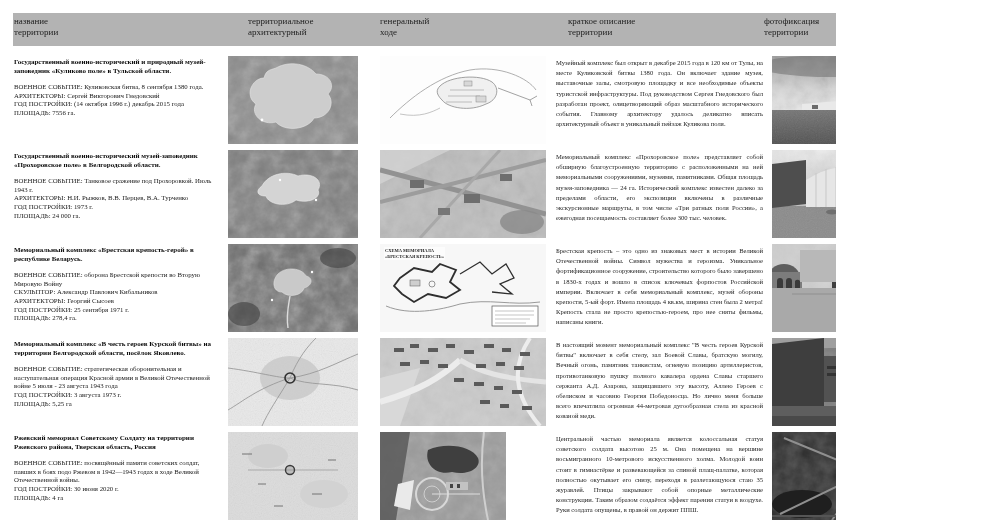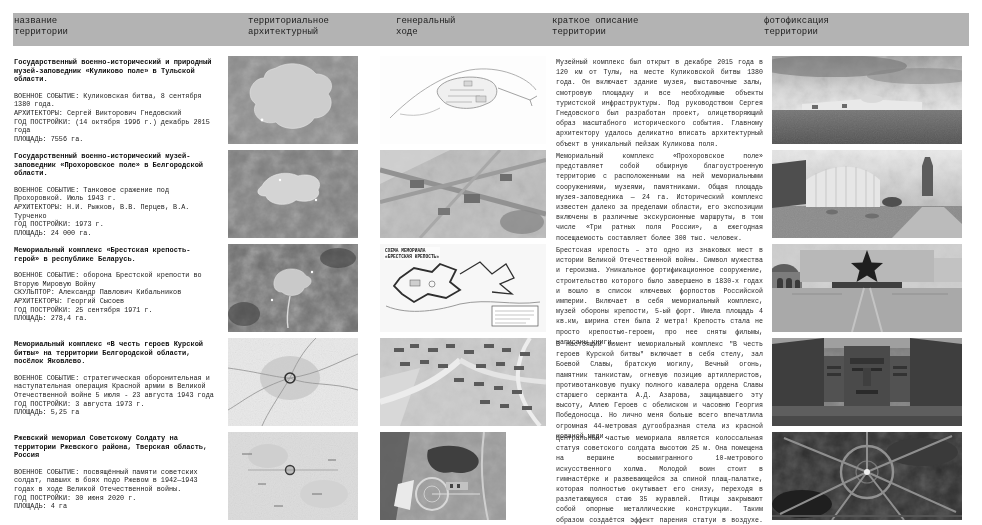--- a/index.html
+++ b/index.html
@@ -1,21 +1,21 @@
 <!DOCTYPE html>
 <html><head>
 <meta charset="utf-8">
 <style>
   html,body{margin:0;padding:0;background:#ffffff;}
-  .sheet{position:relative;width:982px;height:525px;background:#ffffff;
-         font-family:Liberation Mono, monospace;color:#111;overflow:hidden;}
+  .sheet{position:relative;width:836px;height:525px;background:#ffffff;
+         font-family:Liberation Serif, serif;color:#111;overflow:hidden;}
   .header-bar{position:absolute;left:13px;top:13px;width:956px;height:33px;background:#b3b3b3;}
   .hcol{position:absolute;top:16px;font-size:9px;line-height:11px;color:#1d1d1d;}
   .hcol span{display:block;}
-  .hc1{left:14px;} .hc2{left:228px;margin-left:20px;} .hc3{left:396px;} .hc4{left:552px;} .hc5{left:764px;}
+  .hc1{left:14px;} .hc2{left:228px;margin-left:20px;} .hc3{left:380px;} .hc4{left:568px;} .hc5{left:764px;}
 
   .row{position:absolute;left:0;width:982px;height:92px;}
   .r1{top:56px;} .r2{top:150px;} .r3{top:244px;} .r4{top:338px;} .r5{top:432px;}
 
   .c-name{position:absolute;left:14px;top:2px;width:200px;}
   .title{font-size:7px;font-weight:bold;line-height:8.6px;margin-bottom:8px;color:#0d0d0d;}
   .detail{font-size:6.8px;line-height:8.6px;color:#1a1a1a;}
   .c-desc{position:absolute;left:556px;top:2px;width:207px;font-size:6.6px;line-height:10.2px;
           text-align:justify;color:#1f1f1f;}
   .c-map{position:absolute;left:228px;top:0;width:130px;height:88px;}

